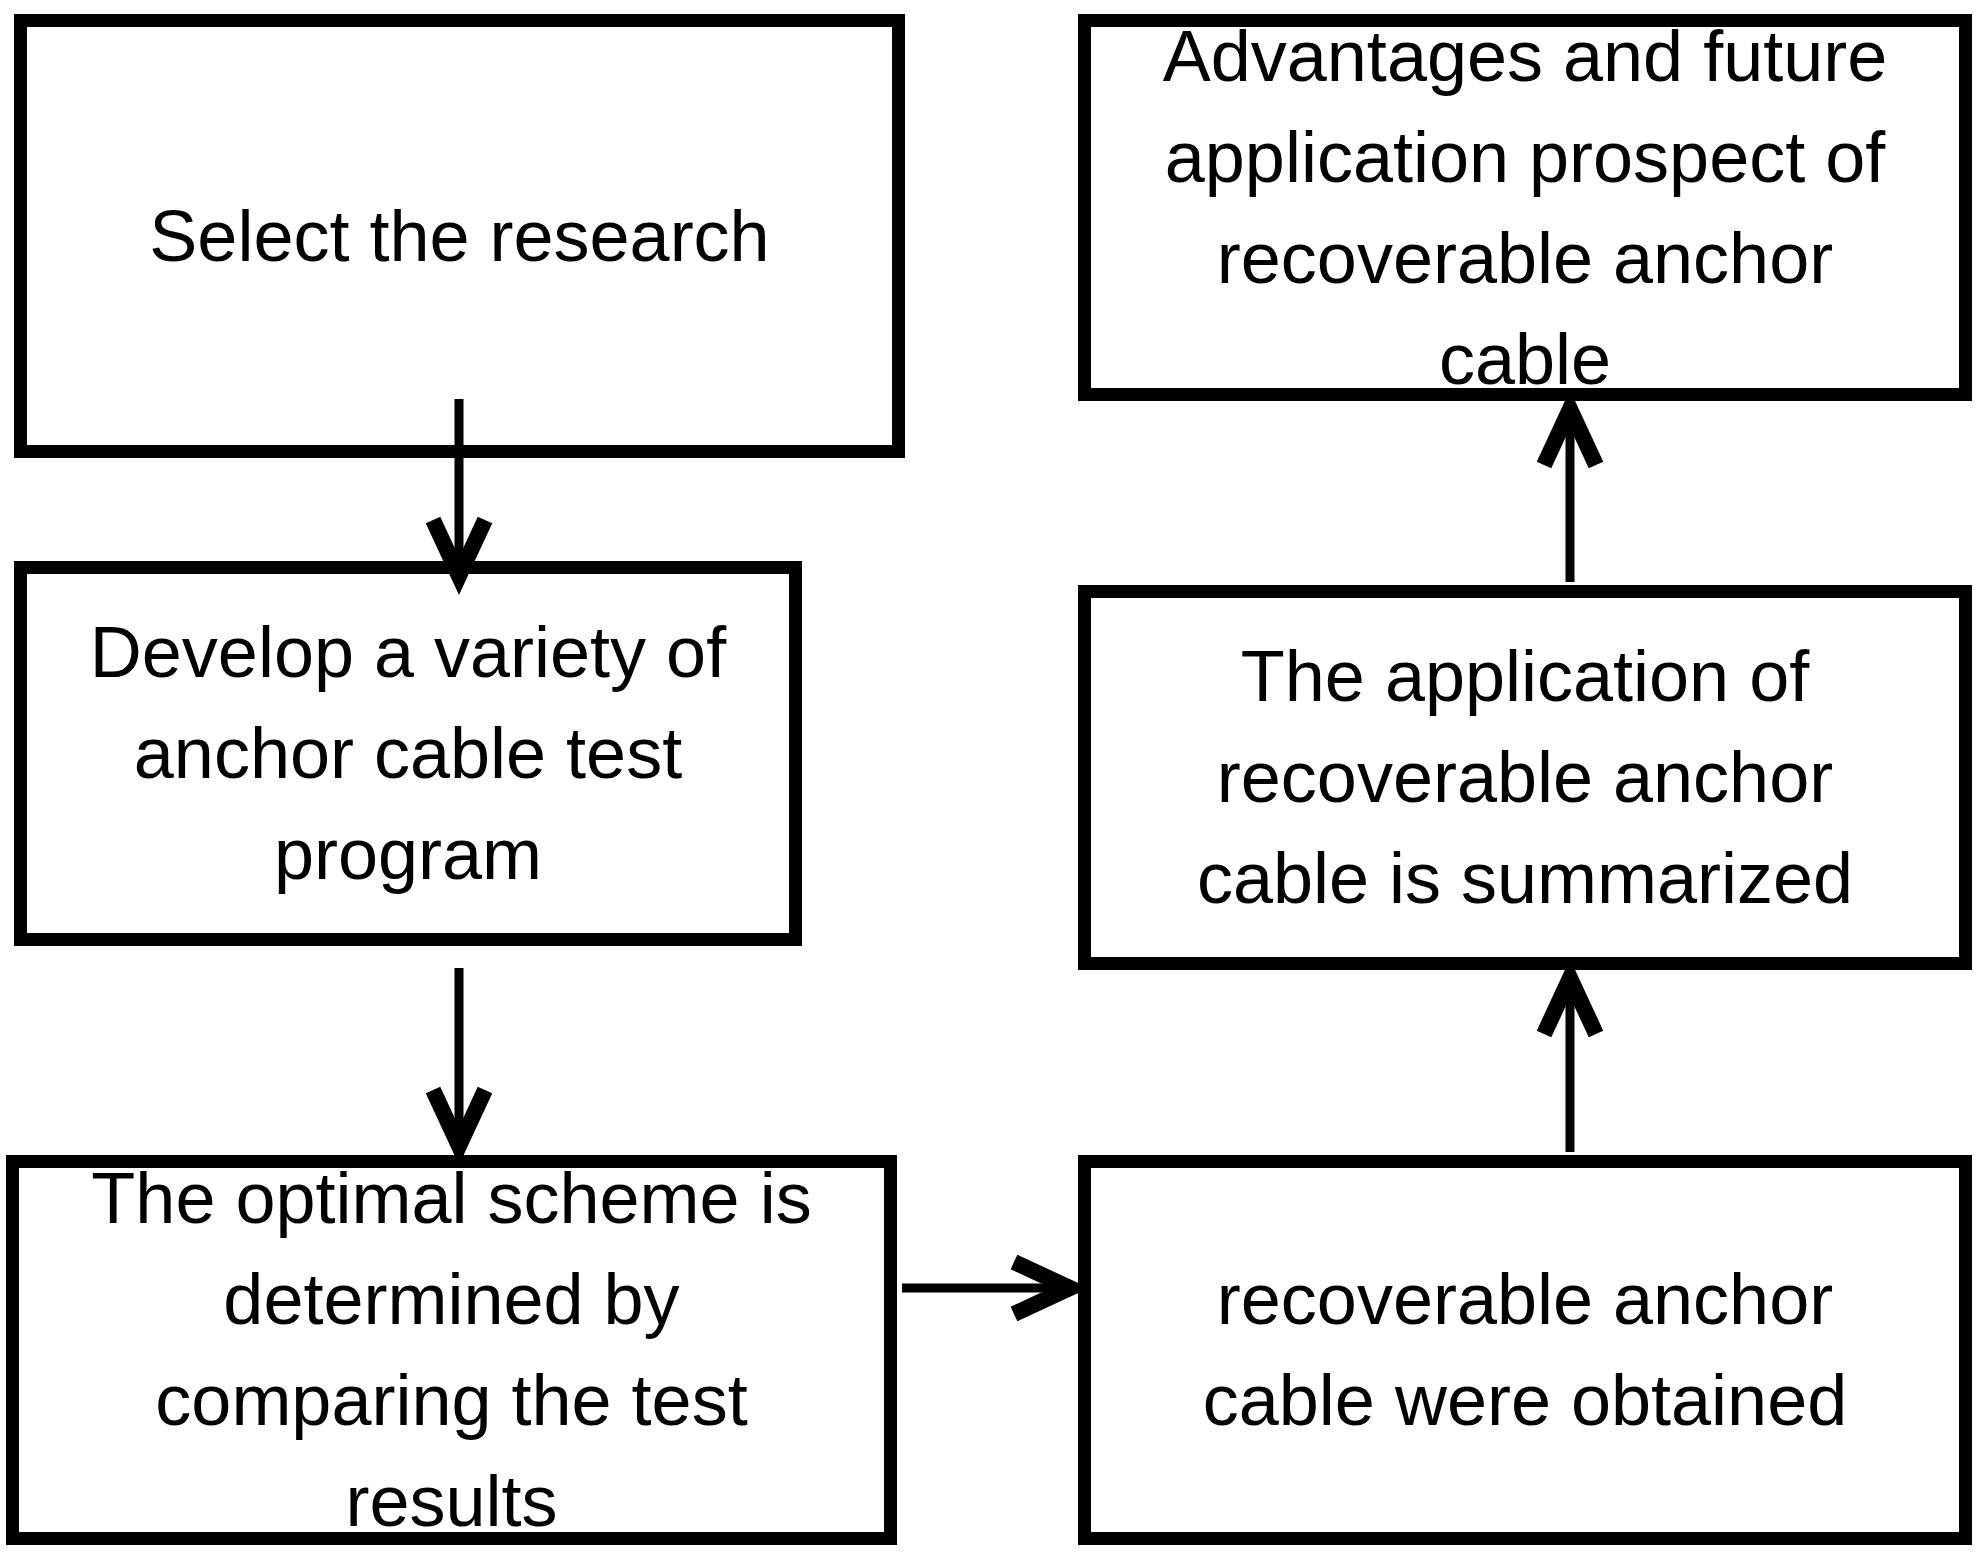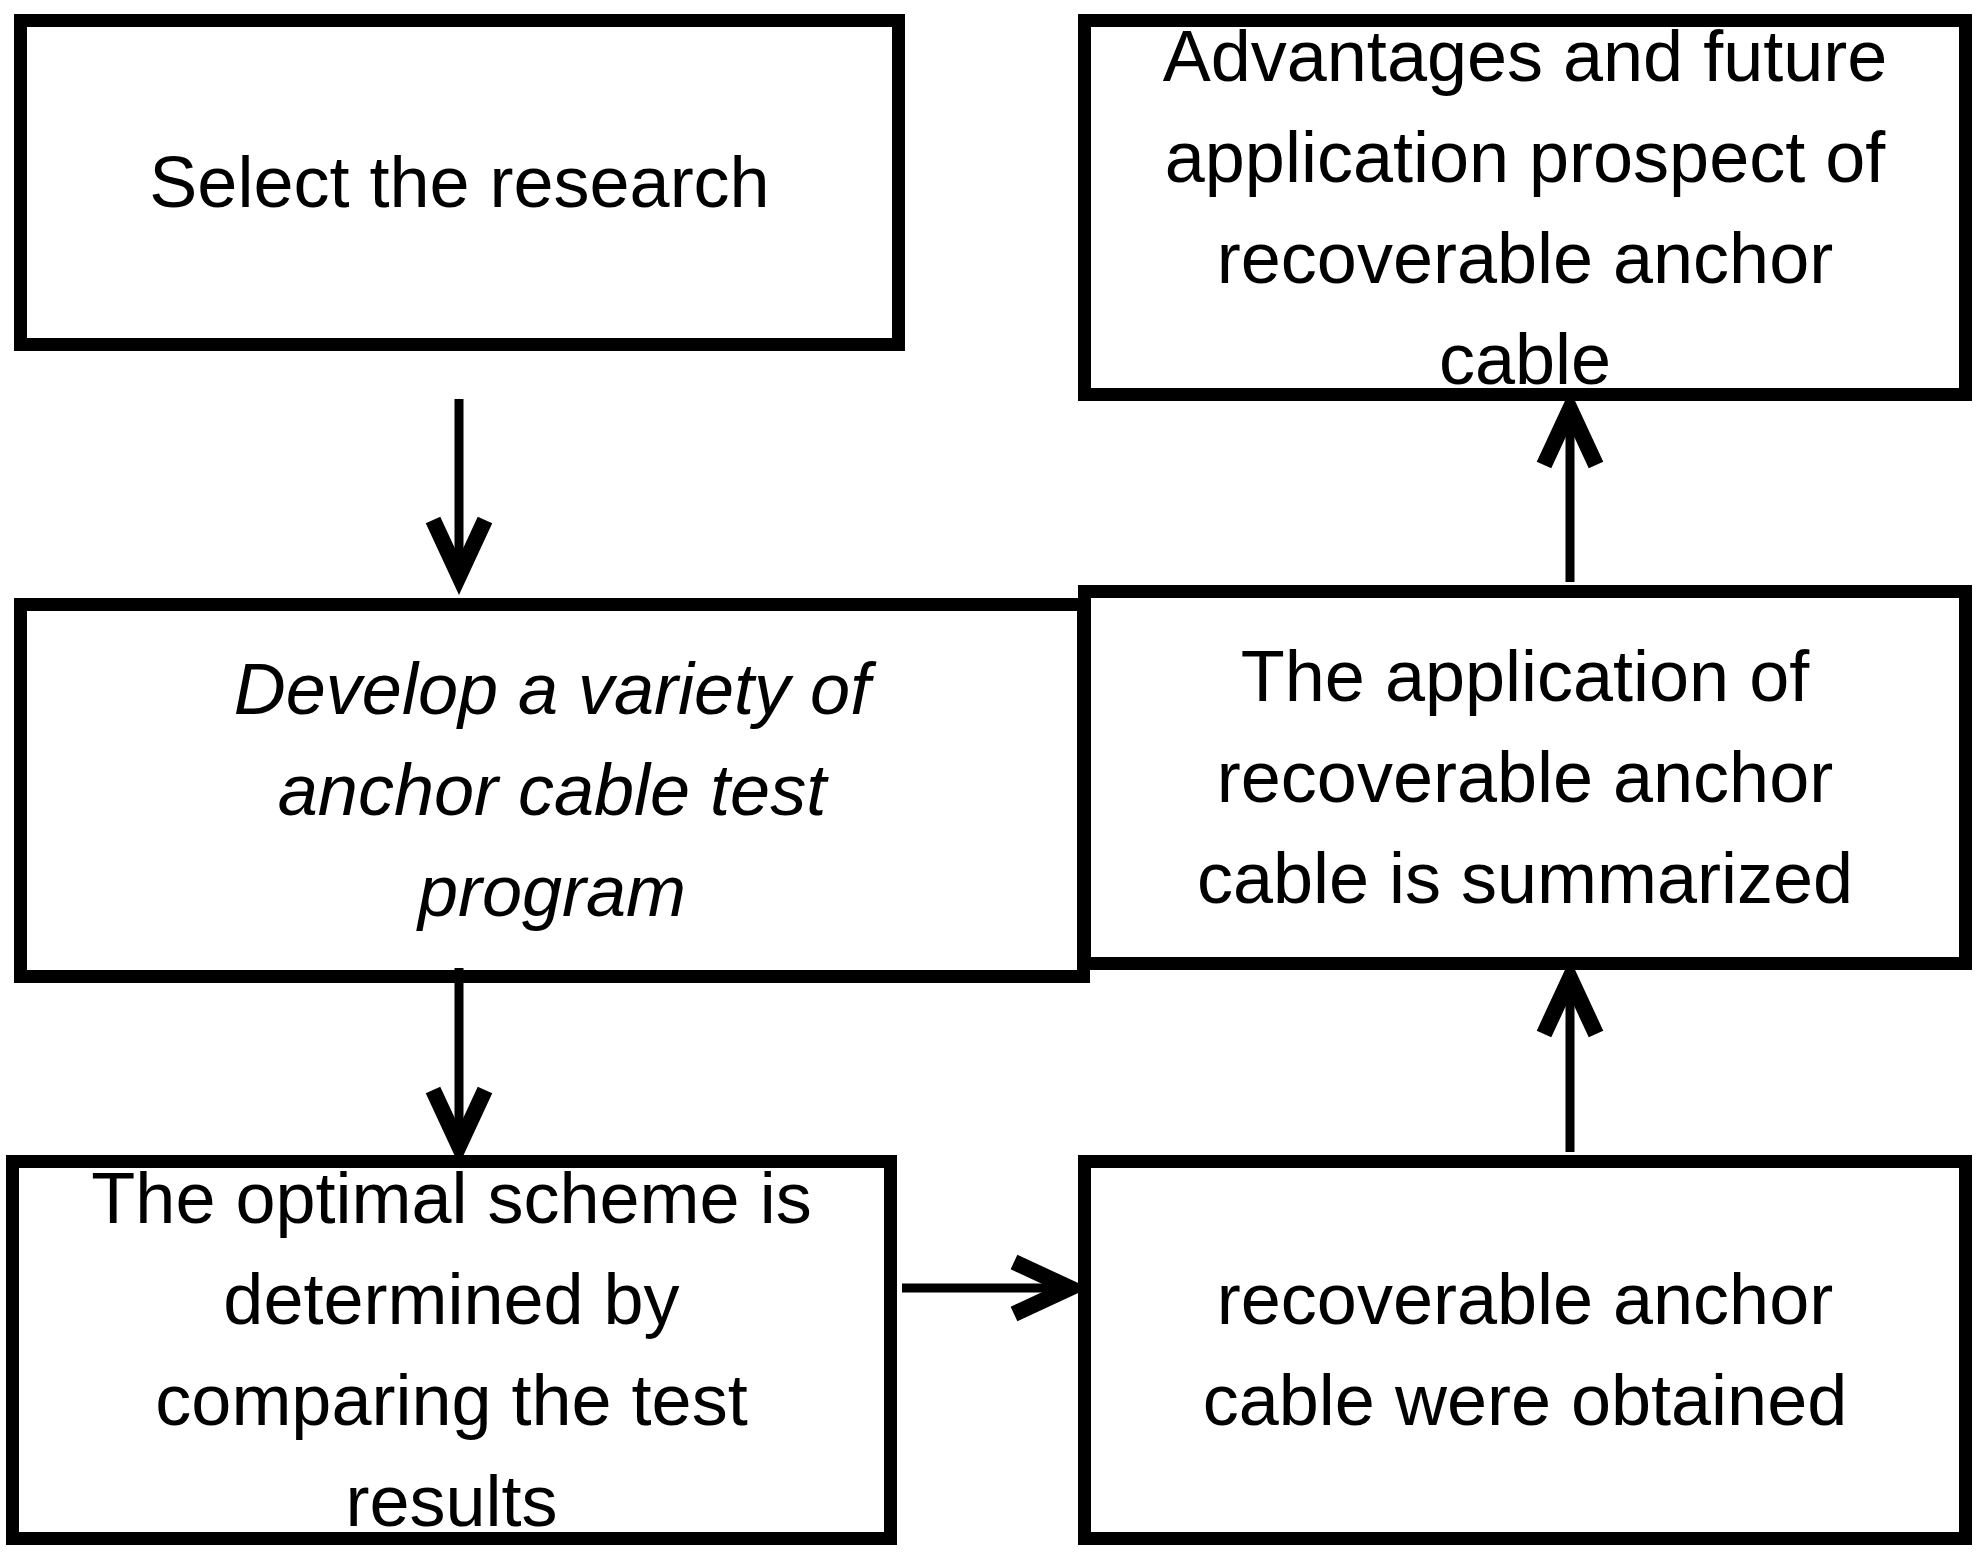--- a/index.html
+++ b/index.html
@@ -27,22 +27,22 @@
     justify-content: center;
     text-align: center;
     font-size: 72px;
     line-height: 101px;
     white-space: nowrap;
   }
   .node .line {
     display: block;
   }
   
-  .box-select   { left: 14px;   top: 14px;   width: 891px; height: 337px; }
-  .box-develop  { left: 14px;   top: 598px;  width: 1076px; height: 385px; font-style: italic; }
+  .box-select   { left: 14px;   top: 14px;   width: 891px; height: 444px; }
+  .box-develop  { left: 14px;   top: 561px;  width: 788px; height: 385px; }
   .box-optimal  { left: 6px;   top: 1155px; width: 891px; height: 390px; text-align: center; }
   
   .box-data     { left: 1078px; top: 1155px; width: 894px; height: 390px; }
   .box-summary  { left: 1078px; top: 585px;  width: 894px; height: 385px; }
   .box-prospect { left: 1078px; top: 14px;   width: 894px; height: 387px; }
 
   .arrows {
     position: absolute;
     left: 0;
     top: 0;

